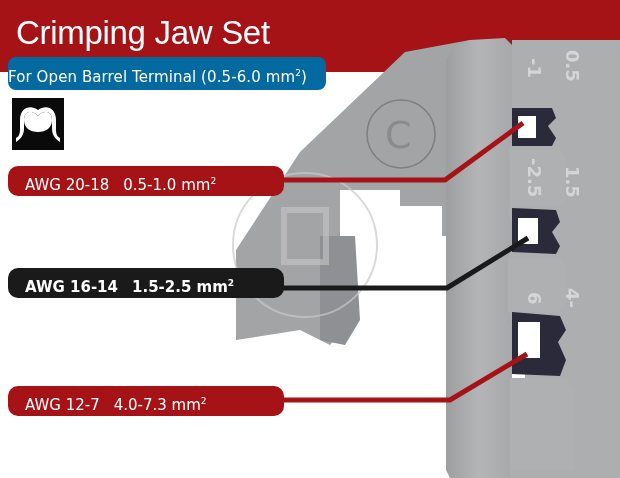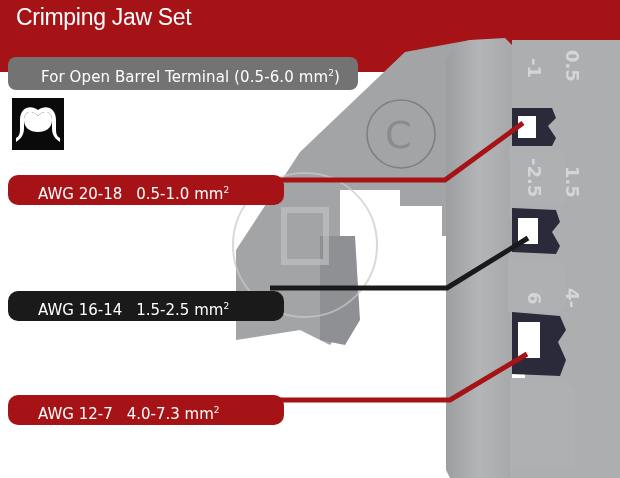--- a/index.html
+++ b/index.html
@@ -1,23 +1,23 @@
 <!DOCTYPE html>
 <html><head>
   <meta charset="utf-8">
   <style>
     html, body { margin: 0; padding: 0; }
     body { width: 620px; height: 478px; background: #ffffff; position: relative; overflow: hidden; font-family: "Liberation Sans", sans-serif; }
     .red-band { position: absolute; left: 0; top: 0; width: 620px; height: 72px; background: #a51316; }
-    .title { position: absolute; left: 16px; top: 4px; color: #ffffff; font-size: 23px; letter-spacing: -0.3px; font-family: "Liberation Sans", sans-serif; }
-    .subtitle { position: absolute; left: 8px; top: 57px; width: 350px; height: 33px; background: #737373; border-radius: 8px; color: #fff; font-size: 15px; line-height: 33px; padding-left: 33px; box-sizing: border-box; font-family: "DejaVu Sans", sans-serif; letter-spacing: 0.1px; }
+    .title { position: absolute; left: 16px; top: 14px; color: #ffffff; font-size: 33px; letter-spacing: -0.3px; font-family: "Liberation Sans", sans-serif; }
+    .subtitle { position: absolute; left: 8px; top: 57px; width: 318px; height: 33px; background: #0369a1; border-radius: 8px; color: #fff; font-size: 15px; line-height: 33px; box-sizing: border-box; font-family: "DejaVu Sans", sans-serif; letter-spacing: 0.1px; }
     sup { font-size: 9px; vertical-align: 6px; }
     .icon-box { position: absolute; left: 12px; top: 98px; width: 52px; height: 52px; background: #0a0a0a; }
     .jaw { position: absolute; left: 0; top: 0; }
-    .pill { position: absolute; left: 8px; height: 30px; width: 276px; border-radius: 10px; color: #fff; font-size: 15px; line-height: 30px; padding-left: 30px; box-sizing: border-box; font-family: "DejaVu Sans", sans-serif; white-space: pre; margin-top: 9px; }
+    .pill { position: absolute; left: 8px; height: 30px; width: 276px; border-radius: 10px; color: #fff; font-size: 15px; line-height: 30px; padding-left: 17px; box-sizing: border-box; font-family: "DejaVu Sans", sans-serif; white-space: pre; }
     .pill.red { background: #a51316; }
     .pill.black { background: #1a1a1a; }
     .pill .awg { margin-right: 14px; }
     svg { display: block; }
   </style>
 </head>
 <body>
 
 <div class="red-band"></div>
 
@@ -76,15 +76,15 @@
 
 <div class="icon-box">
   <svg width="52" height="52" viewBox="0 0 52 52">
     <path d="M4 44 C10 40 12 36 12 30 L12 22 C12 14 18 12 24 16 L26 18 L28 16 C34 12 40 14 40 22 L40 30 C40 36 42 40 48 44 L48 40 C44 38 44 34 44 30 L44 22 C44 10 34 6 26 12 C18 6 8 10 8 22 L8 30 C8 34 8 38 4 40 Z" fill="#ffffff"></path>
     <path d="M12 22 C12 30 18 34 26 34 C34 34 40 30 40 22 C40 14 34 12 28 16 L26 18 L24 16 C18 12 12 14 12 22 Z" fill="#ffffff"></path>
   </svg>
 </div>
 
 <div class="pill red" style="top:166px;"><span class="awg">AWG 20-18</span><span>0.5-1.0 mm</span><sup>2</sup></div>
 
-<div class="pill black" style="top:282px;"><span class="awg">AWG 16-14</span><span>1.5-2.5 mm</span><sup>2</sup></div>
+<div class="pill black" style="top:268px;font-weight:bold;"><span class="awg">AWG 16-14</span><span>1.5-2.5 mm</span><sup>2</sup></div>
 
 <div class="pill red" style="top:386px;"><span class="awg">AWG 12-7</span><span>4.0-7.3 mm</span><sup>2</sup></div>
 
 </body></html>

